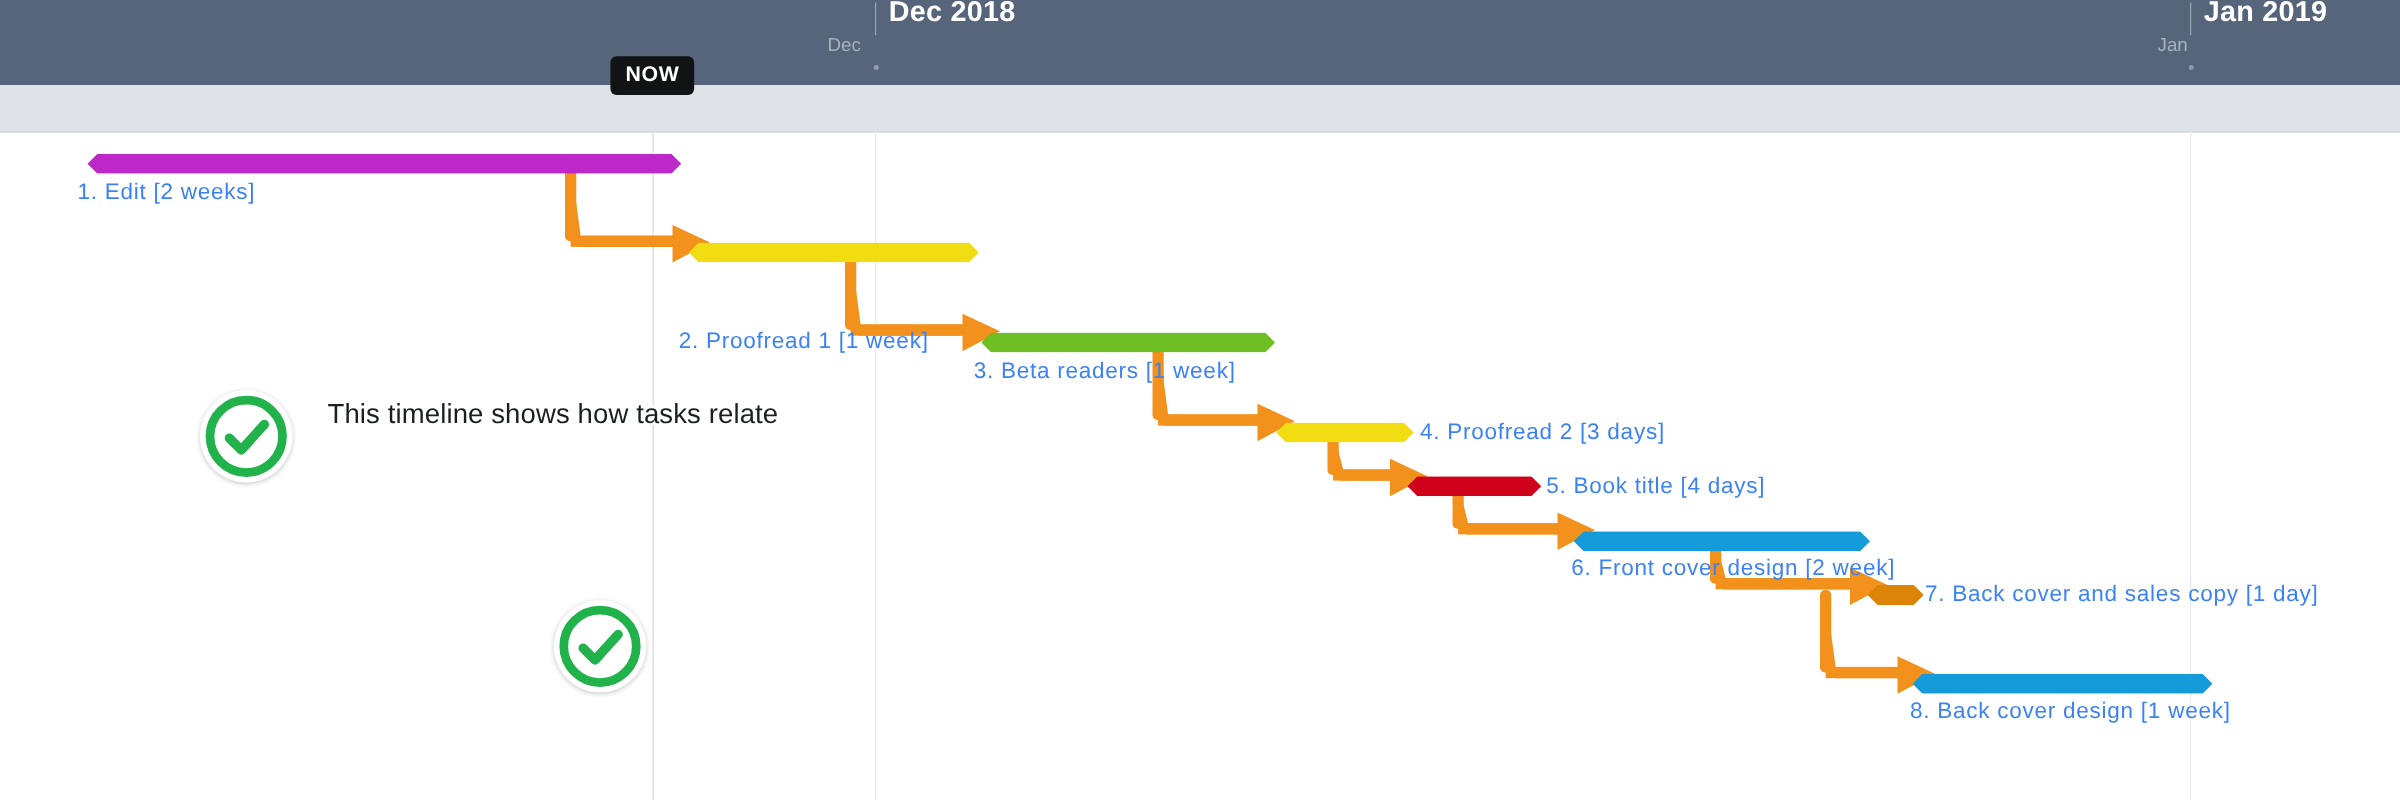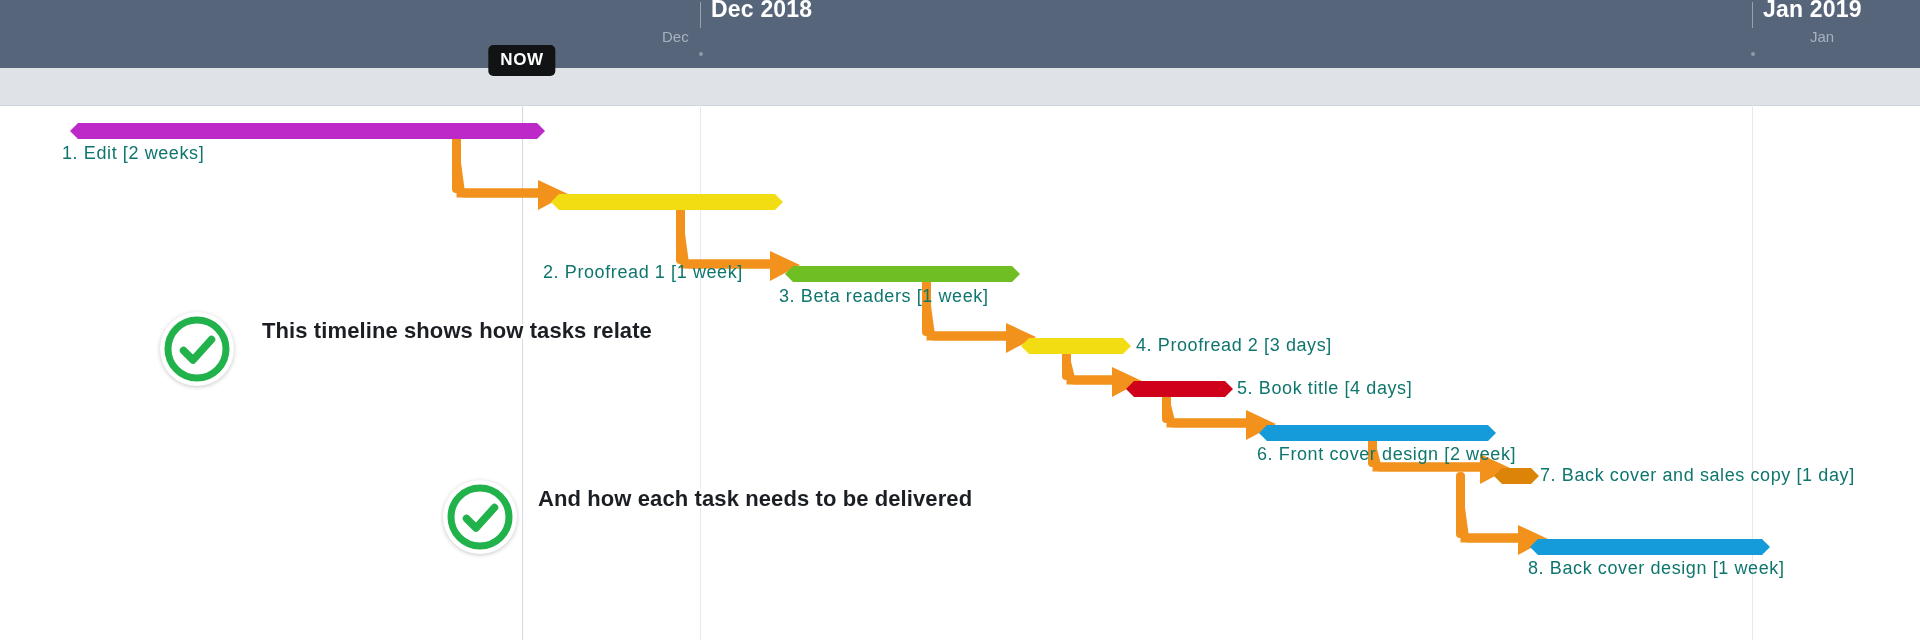--- a/index.html
+++ b/index.html
@@ -68,39 +68,39 @@
     position:absolute;height:16px;
     -webkit-clip-path:polygon(8px 0,calc(100% - 8px) 0,100% 50%,calc(100% - 8px) 100%,8px 100%,0 50%);
     clip-path:polygon(8px 0,calc(100% - 8px) 0,100% 50%,calc(100% - 8px) 100%,8px 100%,0 50%);
   }
   .bar.tiny{
     -webkit-clip-path:polygon(8px 0,calc(100% - 8px) 0,100% 50%,calc(100% - 8px) 100%,8px 100%,0 50%);
     clip-path:polygon(8px 0,calc(100% - 8px) 0,100% 50%,calc(100% - 8px) 100%,8px 100%,0 50%);
   }
   .tlabel{
     position:absolute;white-space:nowrap;
-    color:#0f766e;font-size:18px;font-weight:400;
+    color:#3b82f6;font-size:18px;font-weight:400;
     letter-spacing:.6px;
   }
 
   
   .dep{position:absolute;z-index:9;}
   .dep svg{display:block;overflow:visible;}
 
   
   .anno{position:absolute;z-index:60;}
   .anno-check{
     position:absolute;width:74px;height:74px;border-radius:50%;
     background:#ffffff;
     box-shadow:0 1px 4px rgba(0,0,0,.22);
   }
   .anno-check svg{display:block;}
   .anno-text{
     position:absolute;white-space:nowrap;
-    font-size:22px;font-weight:bold;color:#1b1f24;
+    font-size:22px;font-weight:normal;color:#1b1f24;
     line-height:34px;letter-spacing:.1px;
     text-shadow:
       -2px -2px 0 #fff, 2px -2px 0 #fff, -2px 2px 0 #fff, 2px 2px 0 #fff,
       -2px 0 0 #fff, 2px 0 0 #fff, 0 -2px 0 #fff, 0 2px 0 #fff,
       -3px 0 2px #fff, 3px 0 2px #fff;
   }
   .anno-text span{display:block;}
 </style>
 </head>
 <body>
@@ -108,21 +108,21 @@
 <div class="stage">
 
   <div class="tl-header"></div>
   <div class="tl-subband"></div>
 
   <div id="months-layer">
       <div class="month-title" style="left: 700px;">Dec 2018</div>
       <div class="month-sub" style="left: 662px;">Dec</div>
       <div class="month-dot" style="left: 699px;"></div>
       <div class="month-title" style="left: 1752px;">Jan 2019</div>
-      <div class="month-sub" style="left: 1810px;">Jan</div>
+      <div class="month-sub" style="left: 1726px;">Jan</div>
       <div class="month-dot" style="left: 1751px;"></div>
     </div>
 
   <div class="now-badge" id="now-badge" style="left: 522px;">NOW</div>
 
   <div id="grid-layer">
       <div class="now-line" style="left: 522px;"></div>
       <div class="gridline" style="left: 700px;"></div>
       <div class="gridline" style="left: 1752px;"></div>
     </div>
@@ -298,18 +298,17 @@
         </div>
       </div>
       <div class="anno">
         <div class="anno-check" style="left: 443px; top: 480px;">
       <svg width="74" height="74" viewBox="0 0 74 74">
         <circle cx="37" cy="37" r="29" fill="none" stroke="#22b24c" stroke-width="7"></circle>
         <path d="M23.5 38.5 L33 48 L51.5 27.5" fill="none" stroke="#22b24c" stroke-width="7.5" stroke-linecap="round" stroke-linejoin="round"></path>
       </svg>
         </div>
         <div class="anno-text" style="left: 538px; top: 482px;">
-          <span>And how each task needs to be delivered</span>
         </div>
       </div>
     </div>
 
 </div>
 
 </body></html>

